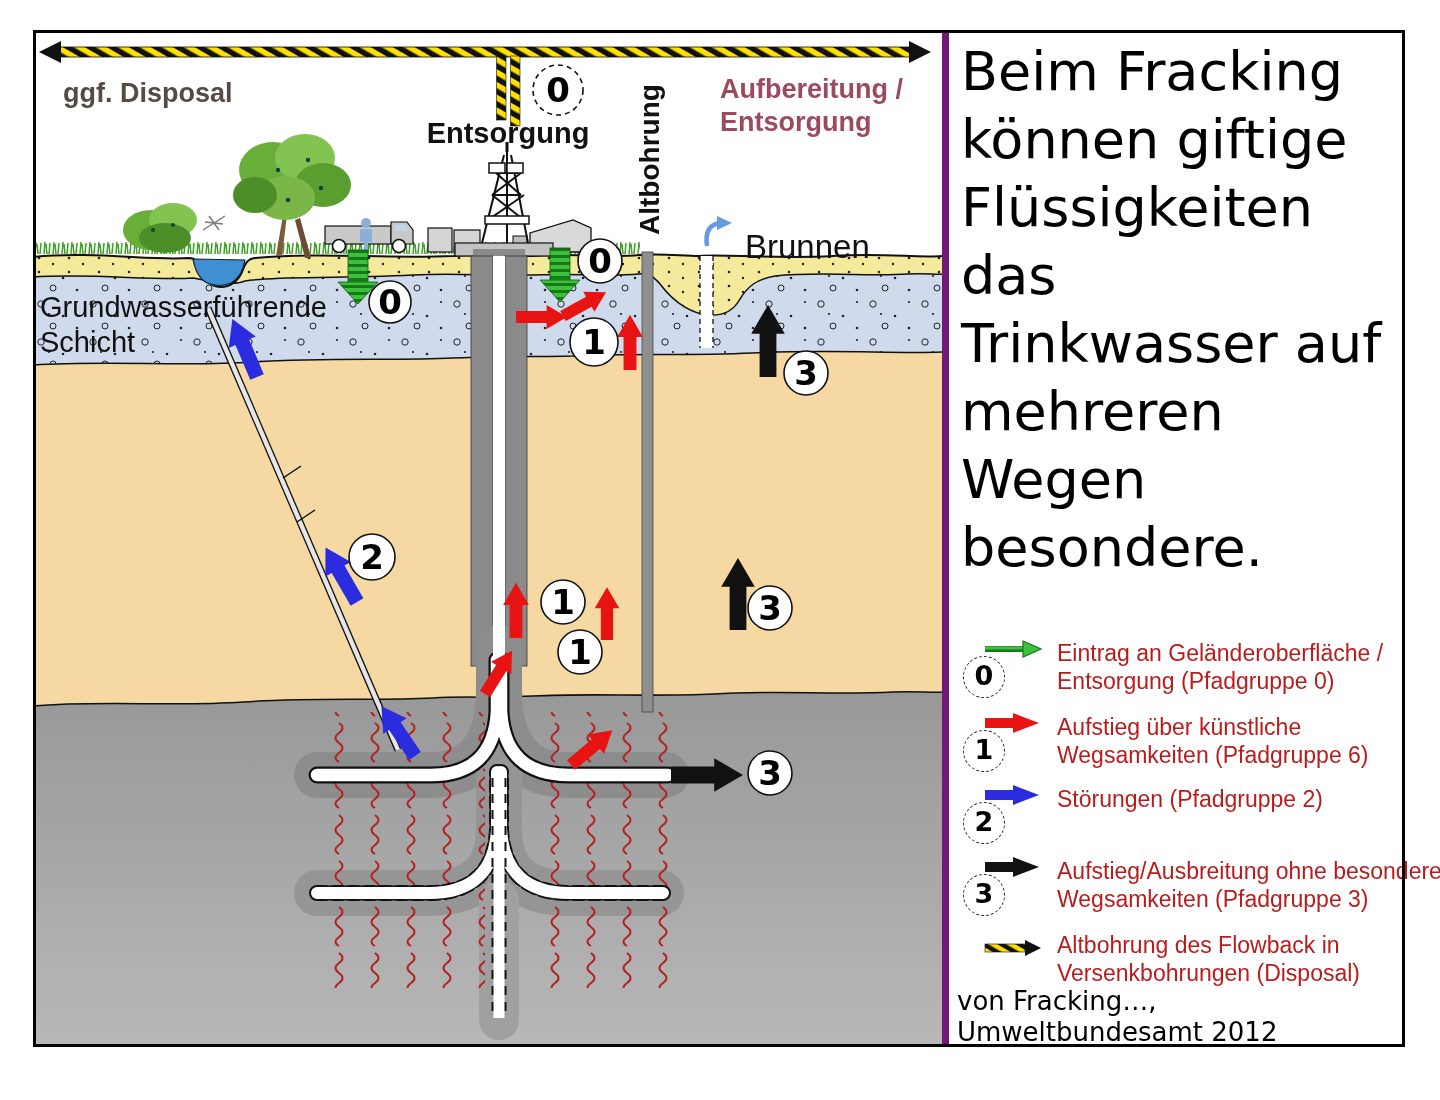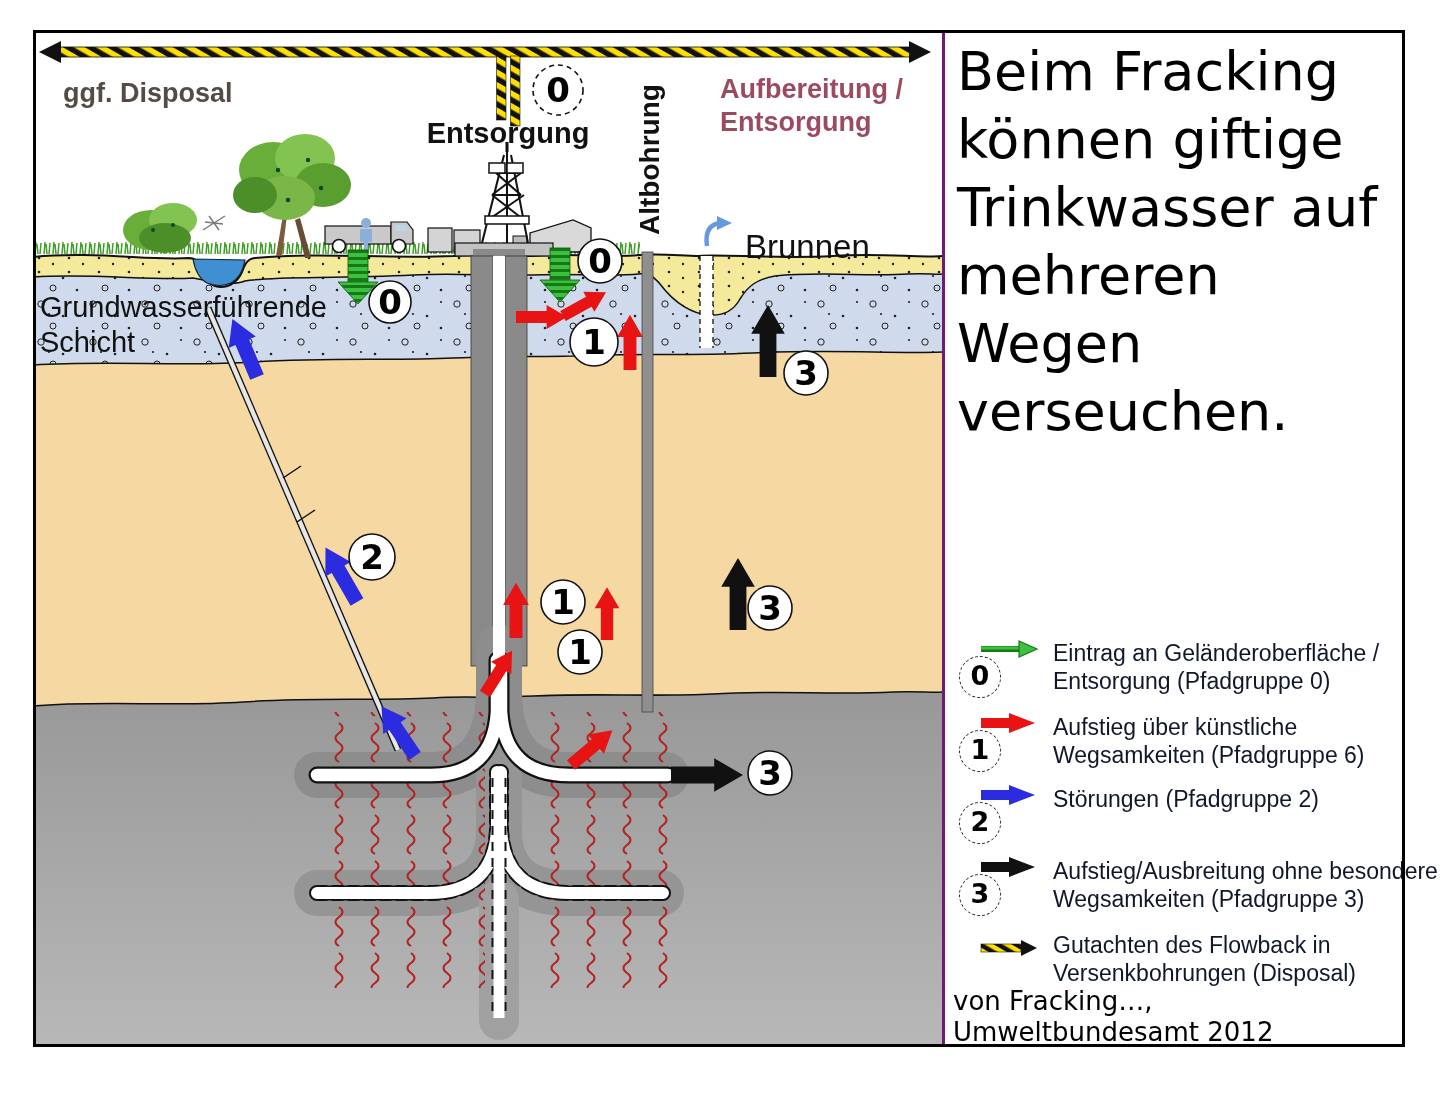--- a/index.html
+++ b/index.html
@@ -2,29 +2,29 @@
 <html><head>
 <meta charset="utf-8">
 <style>
   html,body{margin:0;padding:0;background:#fff;}
   .canvas{position:relative;width:1440px;height:1100px;background:#fff;overflow:hidden;
           font-family:"Liberation Sans",sans-serif;}
   .frame{position:absolute;left:33px;top:30px;width:1372px;height:1017px;
          border:3px solid #000;box-sizing:border-box;}
   .diagram{position:absolute;left:33px;top:30px;width:909px;height:1017px;}
   .panel{position:absolute;left:942px;top:30px;width:463px;height:1017px;background:#fff;
-         border-left:3px solid #701a75;box-sizing:border-box;}
+         border-left:7px solid #701a75;box-sizing:border-box;}
   .title{position:absolute;left:12px;top:8px;width:445px;
          font-family:"DejaVu Sans",sans-serif;font-size:54px;line-height:68px;color:#000;}
   .legend-row{position:absolute;left:8px;width:450px;height:74px;}
   .lg-arrow{position:absolute;left:26px;top:0px;}
   .lg-circle{position:absolute;left:6px;top:18px;width:42px;height:42px;border:1.7px dashed #222;
              border-radius:50%;box-sizing:border-box;text-align:center;line-height:38px;
              font-family:"DejaVu Sans",sans-serif;font-weight:bold;font-size:27px;color:#000;background:#fff;}
-  .lg-text{position:absolute;left:100px;top:2px;width:360px;font-size:23px;line-height:27.5px;color:#0f172a;}
+  .lg-text{position:absolute;left:100px;top:2px;width:360px;font-size:23px;line-height:27.5px;color:#b91c1c;}
   .caption{position:absolute;left:8px;top:956px;width:450px;
            font-family:"DejaVu Sans",sans-serif;font-size:26px;line-height:31px;color:#000;}
   svg text{font-family:"Liberation Sans",sans-serif;}
   .svg-num{font-family:"DejaVu Sans",sans-serif;font-weight:bold;font-size:34px;}
 </style>
 </head>
 <body>
 
 <div class="canvas">
 
@@ -286,23 +286,24 @@
       <text x="712" y="228" font-size="33" fill="#111">Brunnen</text>
       <text x="7" y="287" font-size="29" fill="#111">Grundwasserführende</text>
       <text x="7" y="322" font-size="29" fill="#111">Schicht</text>
     </g>
   </svg>
 
   <div class="panel">
     <div class="title">
       <div>Beim Fracking</div>
       <div>können giftige</div>
+      <div>Flüssigkeiten das</div>
       <div>Trinkwasser auf</div>
       <div>mehreren Wegen</div>
-      <div>verseuchen.</div>
+      <div>besondere.</div>
     </div>
 
     <div class="legend-row" style="top:608px">
       <svg class="lg-arrow" width="64" height="24">
         <line x1="2" y1="11" x2="40" y2="11" stroke="#157a15" stroke-width="6"></line>
         <line x1="2" y1="10" x2="40" y2="10" stroke="#3fbf3f" stroke-width="3"></line>
         <polygon points="40,3 58,11 40,19" fill="#3fbf3f" stroke="#157a15" stroke-width="1.2"></polygon>
       </svg>
       <div class="lg-circle">0</div>
       <div class="lg-text">
@@ -348,21 +349,21 @@
         <defs>
           <pattern id="hz2" width="9" height="9" patternUnits="userSpaceOnUse" patternTransform="rotate(-60)">
             <rect width="9" height="9" fill="#ffdf00"></rect>
             <rect width="4.5" height="9" fill="#111"></rect>
           </pattern>
         </defs>
         <rect x="2" y="8" width="40" height="8" fill="url(#hz2)" stroke="#111" stroke-width="0.6"></rect>
         <polygon points="42,4 58,12 42,20" fill="#111"></polygon>
       </svg>
       <div class="lg-text">
-        <div>Gutachten des Flowback in</div>
+        <div>Altbohrung des Flowback in</div>
         <div>Versenkbohrungen (Disposal)</div>
       </div>
     </div>
 
     <div class="caption">
       <div>von Fracking…, Umweltbundesamt 2012</div>
     </div>
   </div>
 
   <div class="frame"></div>

